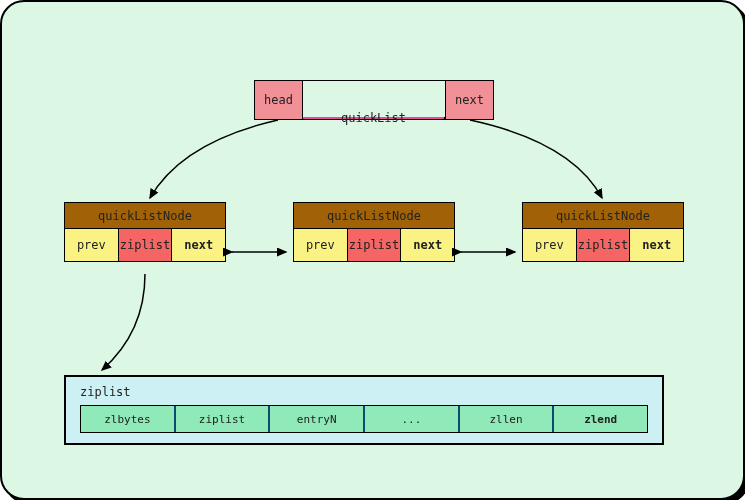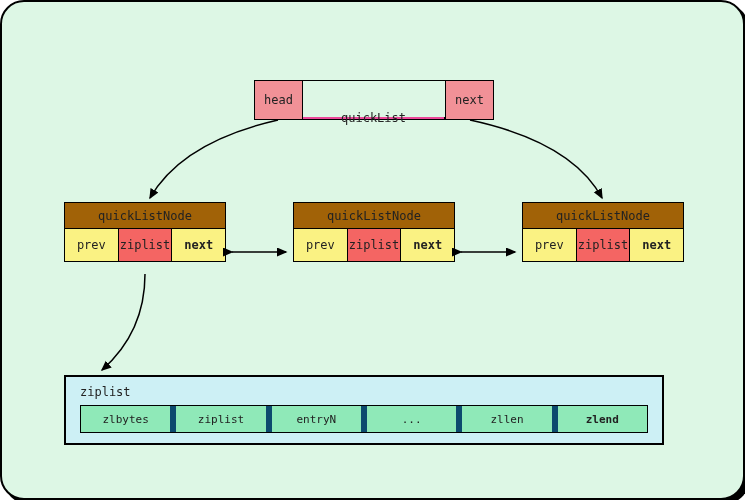--- a/index.html
+++ b/index.html
@@ -99,21 +99,21 @@
     margin-bottom: 6px;
   }
   .ziprow {
     display: flex;
     border: 1px solid #000;
     height: 28px;
   }
   .ziprow .zcell {
     flex: 1;
     background: #8fe9b8;
-    border-right: 6px solid #0c4a6e;
+    border-right: 2px solid #0c4a6e;
     display: flex;
     align-items: center;
     justify-content: center;
     font-size: 11px;
   }
   .ziprow .zcell:last-child { border-right: none; font-weight: bold; }
 
   svg.overlay {
     position: absolute;
     left: 0; top: 0;

